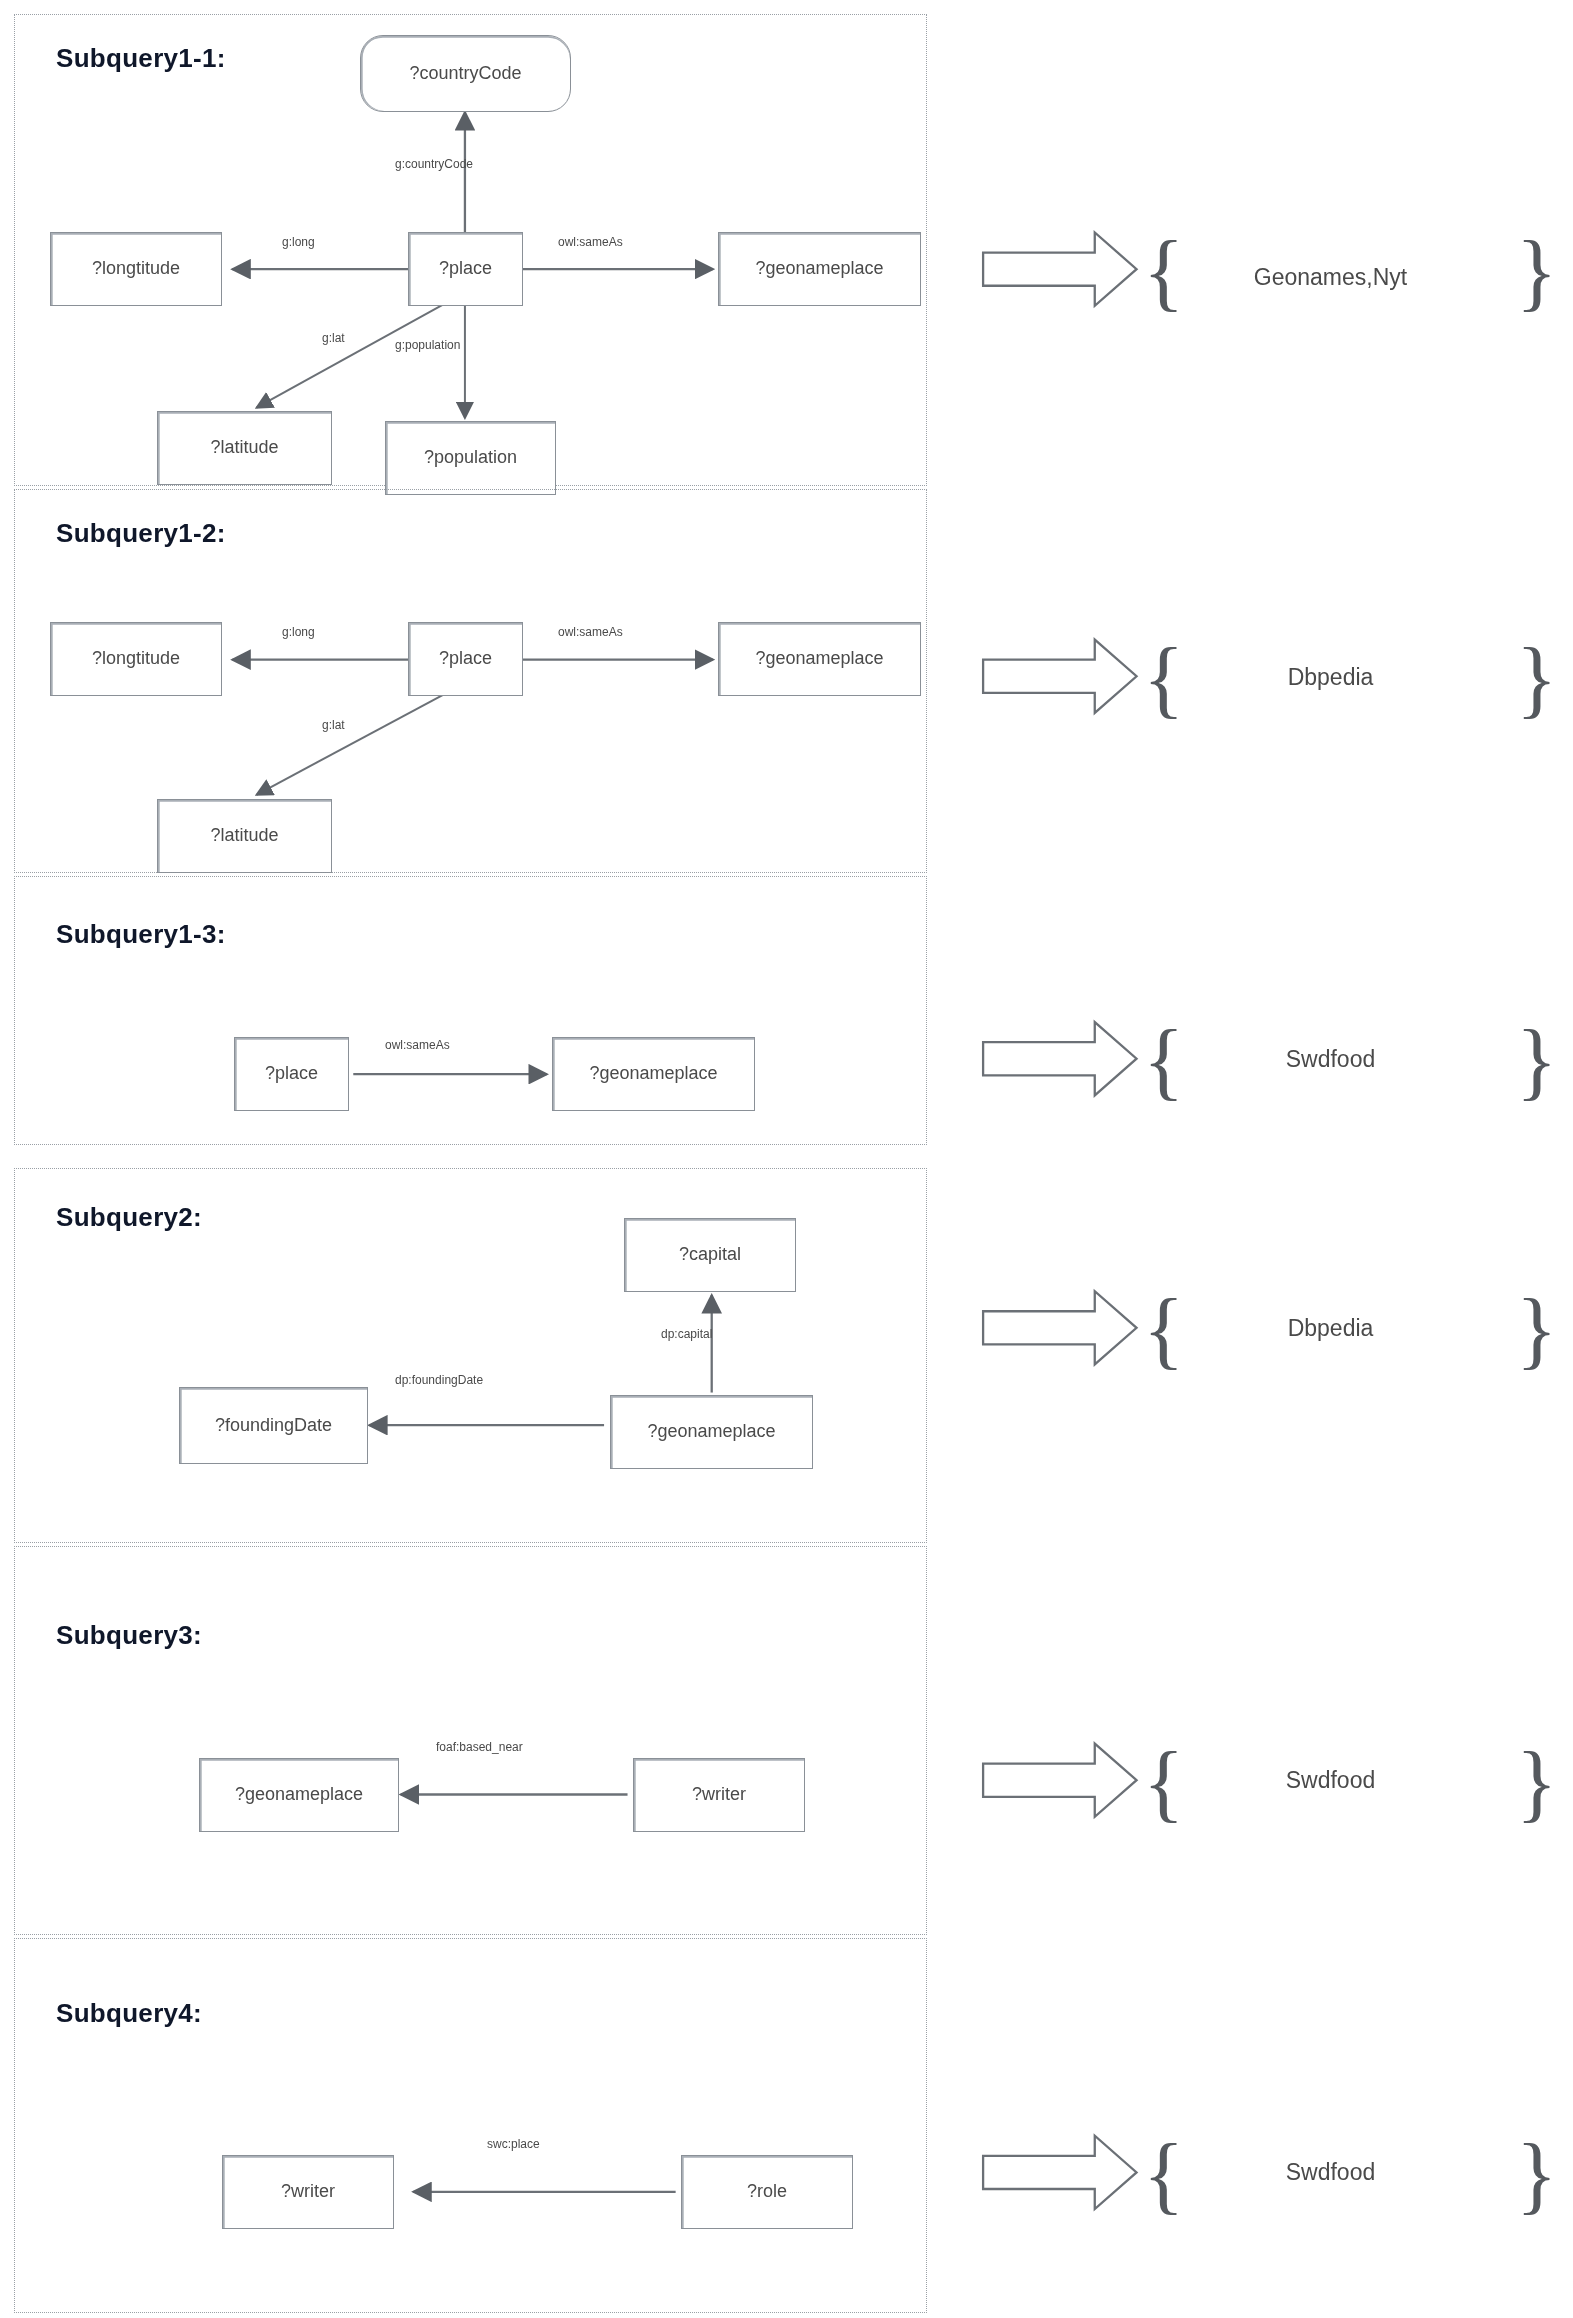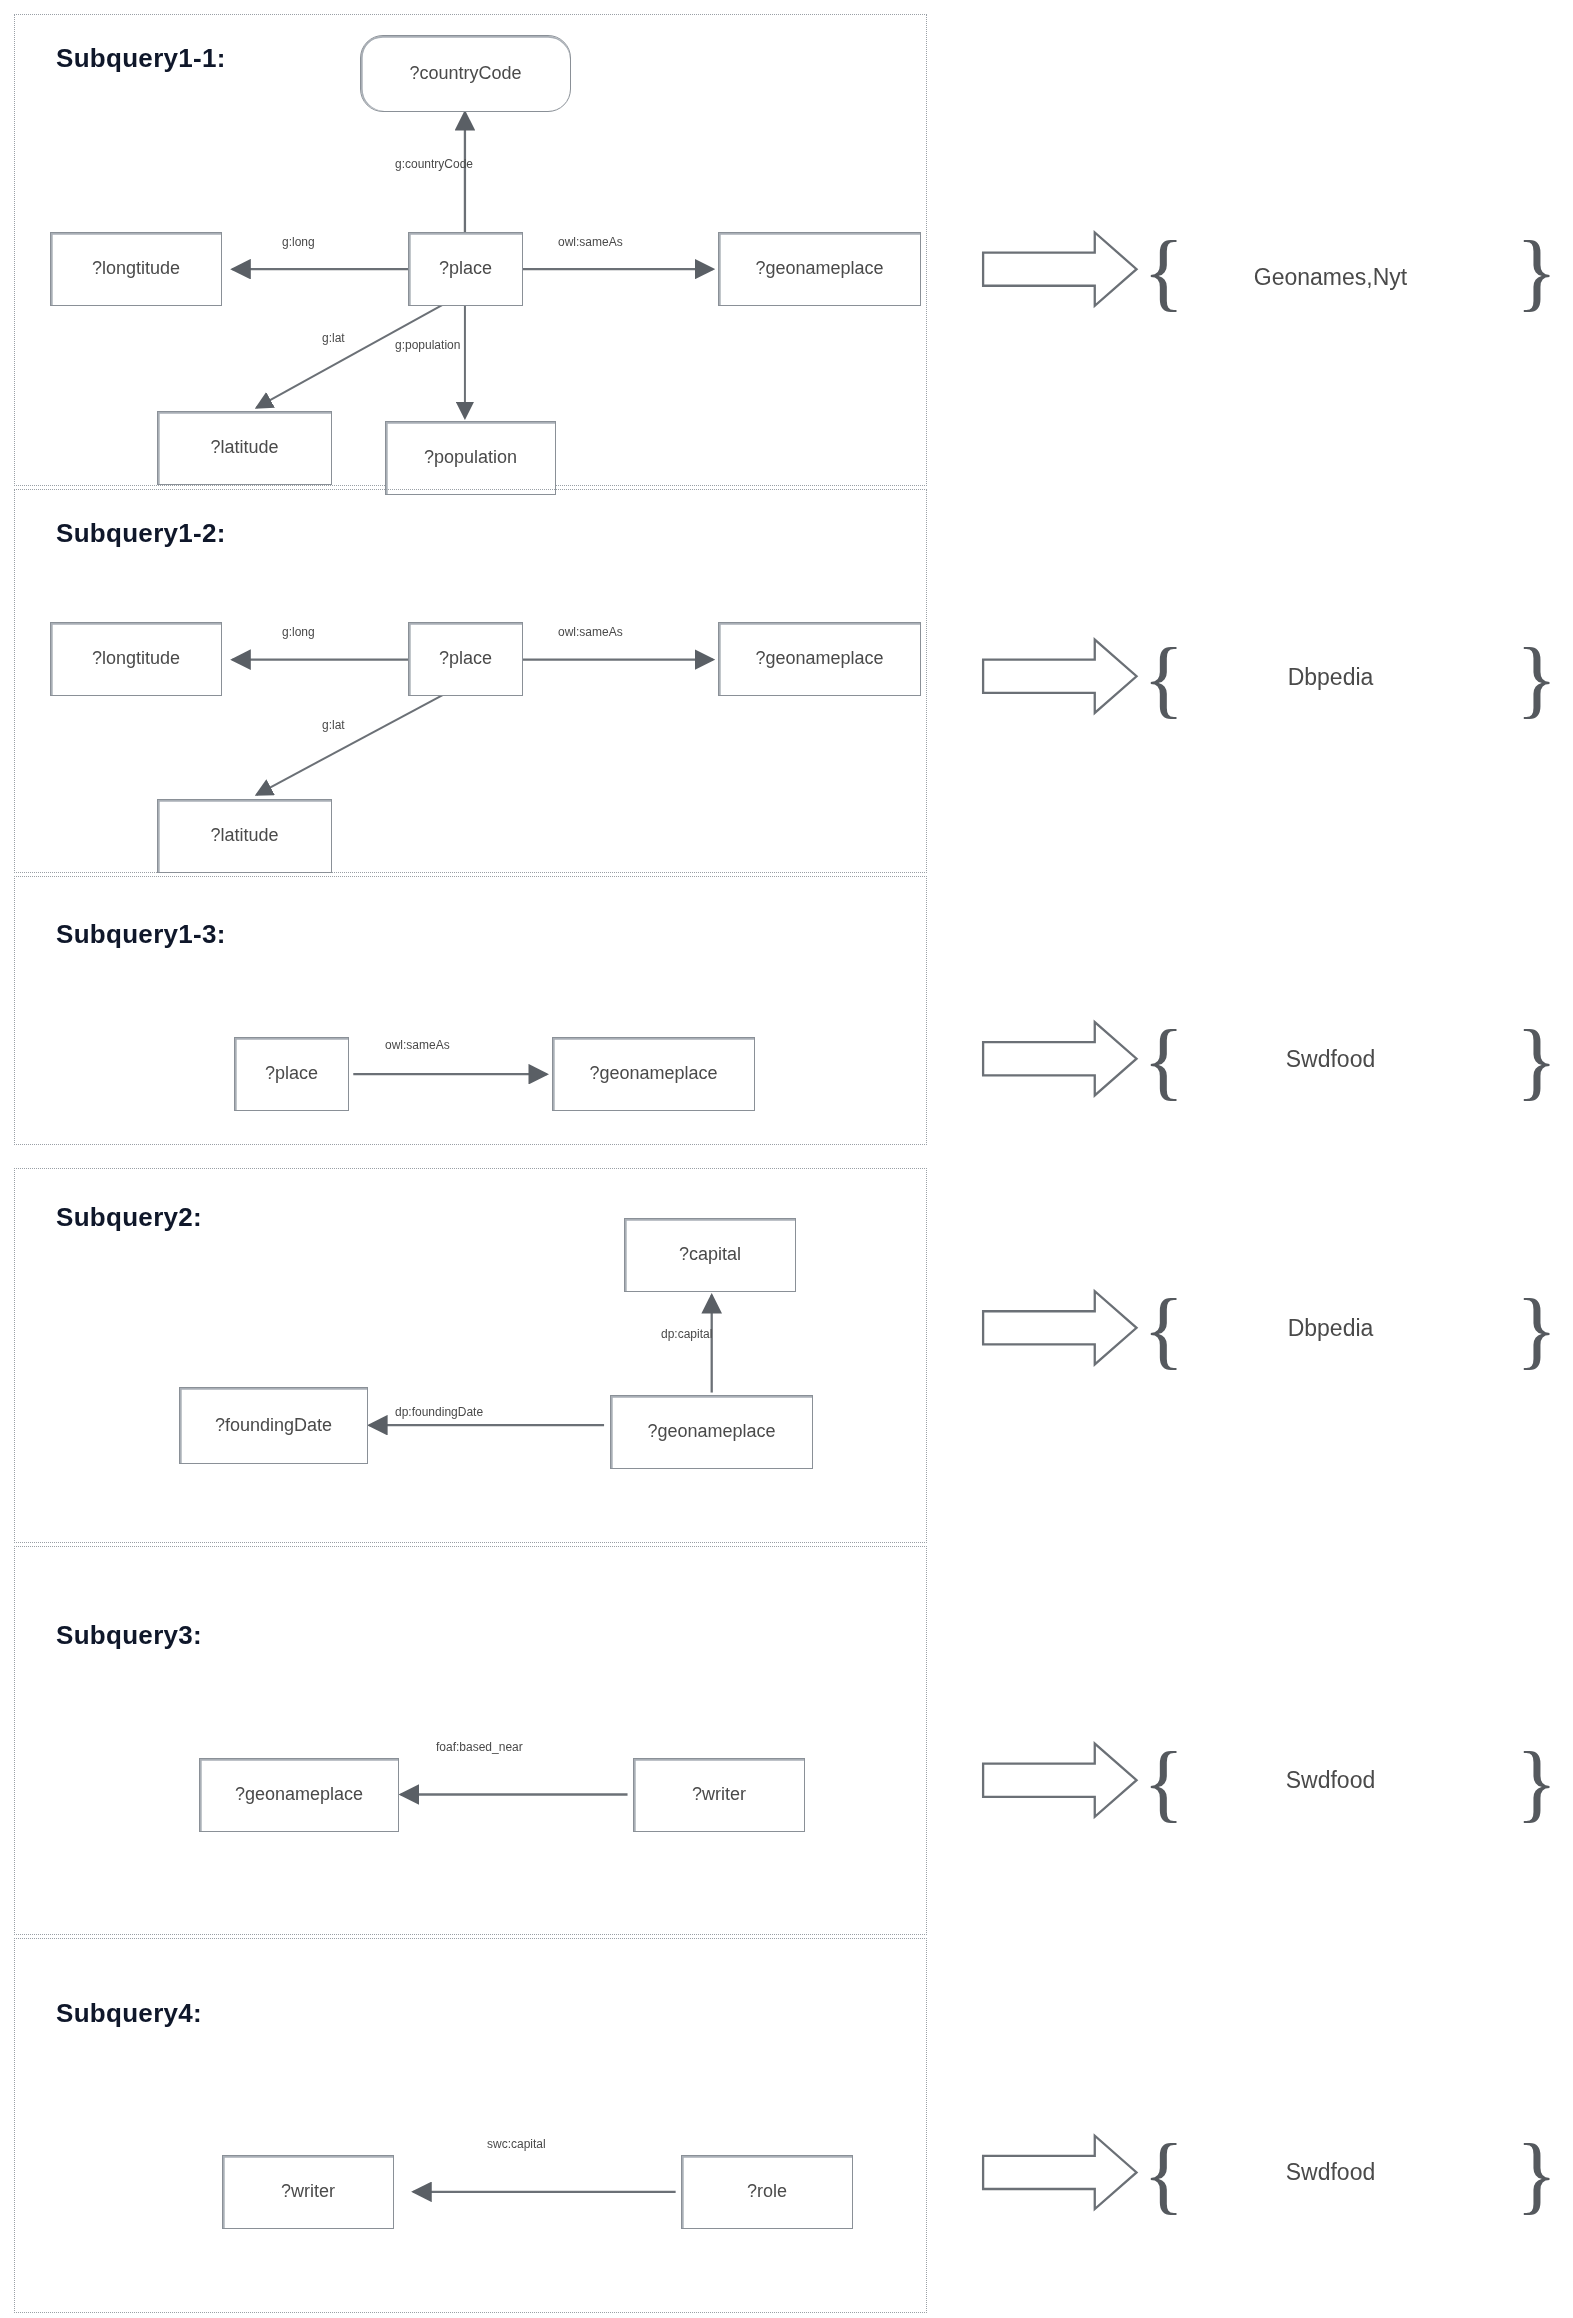--- a/index.html
+++ b/index.html
@@ -226,21 +226,21 @@
     <span>?capital</span>
   </div>
   <div class="node" style="left:179px; top:1387px; width:189px; height:77px;">
     <span>?foundingDate</span>
   </div>
   <div class="node" style="left:610px; top:1395px; width:203px; height:74px;">
     <span>?geonameplace</span>
   </div>
 
   <div class="edge-label" style="left:661px; top:1327px;">dp:capital</div>
-  <div class="edge-label" style="left:395px; top:1373px;margin-top:32px;">dp:foundingDate</div>
+  <div class="edge-label" style="left:395px; top:1373px;">dp:foundingDate</div>
 
   <div class="block-arrow" style="left:983px; top:1291px; width:153px; height:73px;"></div>
   <div class="brace" style="left:1143px; top:1286px;">{</div>
   <div class="source-label" style="left:1179px; top:1315px; width:303px;">Dbpedia</div>
   <div class="brace" style="left:1516px; top:1286px;">}</div>
 
   <div class="panel" style="left:14.3px; top:1546px; width:913px; height:389px;"></div>
   <div class="panel-title" style="left:56px; top:1620px;">Subquery3:</div>
 
   <div class="node" style="left:199px; top:1758px; width:200px; height:74px;">
@@ -260,21 +260,21 @@
   <div class="panel" style="left:14.3px; top:1938px; width:913px; height:375px;"></div>
   <div class="panel-title" style="left:56px; top:1998px;text-align:right;">Subquery4:</div>
 
   <div class="node" style="left:222px; top:2155px; width:172px; height:74px;">
     <span>?writer</span>
   </div>
   <div class="node" style="left:681px; top:2155px; width:172px; height:74px;">
     <span>?role</span>
   </div>
 
-  <div class="edge-label" style="left:487px; top:2137px;">swc:capital</div>
+  <div class="edge-label" style="left:487px; top:2137px;">swc:place</div>
 
   <div class="block-arrow" style="left:983px; top:2135px; width:153px; height:73px;"></div>
   <div class="brace" style="left:1143px; top:2131px;">{</div>
   <div class="source-label" style="left:1179px; top:2159px; width:303px;">Swdfood</div>
   <div class="brace" style="left:1516px; top:2131px;">}</div>
 
 </div>
 
 
 </body></html>

